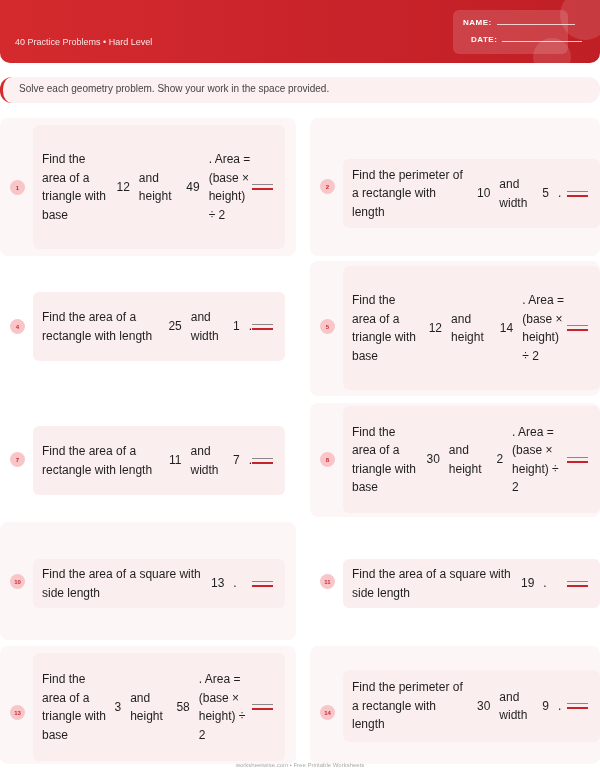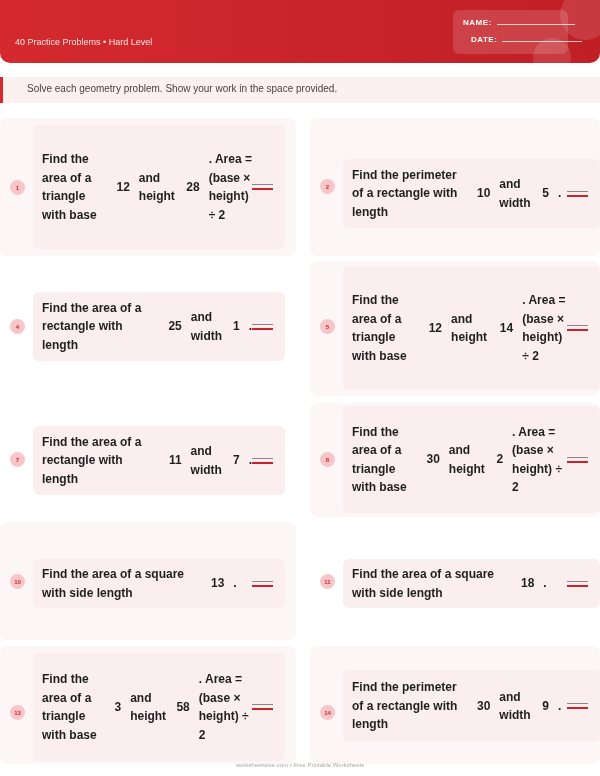--- a/index.html
+++ b/index.html
@@ -16,28 +16,28 @@
   .bubble { position: absolute; border-radius: 50%; background: rgba(255,255,255,0.12); }
   .namebox {
     position: absolute; left: 453px; top: 10px; width: 115px; height: 44px;
     background: rgba(255,255,255,0.15); border-radius: 6px;
   }
   .namebox .row { position: absolute; left: 10px; font-size: 8px; font-weight: bold; color: #fff; letter-spacing: 0.5px; display: flex; align-items: flex-end; }
   .namebox .line { display: inline-block; height: 1px; background: rgba(255,255,255,0.75); margin-left: 5px; margin-bottom: 2px; }
 
   .instructions {
     position: absolute; left: 0; top: 77px; width: 600px; height: 26px;
-    background: #fdf0f0; border-left: 3px solid #d42a2e; border-radius: 0;
-    font-size: 10px; color: #444; padding: 6px 0 0 24px;
+    background: #fdf0f0; border-left: 3px solid #d42a2e; border-radius: 12px;
+    font-size: 10px; color: #444; padding: 6px 0 0 16px;
   }
 
   .card { position: absolute; background: #fdf6f6; border-radius: 8px; }
   .inner {
     position: absolute; background: #fbeeee; border-radius: 6px;
-    display: flex; align-items: center; font-weight: bold; font-size: 12px; line-height: 18.5px;
+    display: flex; align-items: center; font-weight: normal; font-size: 12px; line-height: 18.5px;
     color: #1f1f1f;
   }
   .badge {
     position: absolute; width: 15px; height: 15px; border-radius: 50%;
     background: #f8c6c8; color: #c62a2e; font-size: 6px; font-weight: bold;
     display: flex; align-items: center; justify-content: center;
   }
   .seg { padding-left: 9px; }
   .seg.num { padding-left: 8px; }
   .ans { display: flex; flex-direction: column; gap: 3px; margin-left: auto; margin-right: 12px; }
@@ -66,21 +66,21 @@
 </div>
 
 <div class="instructions">Solve each geometry problem. Show your work in the space provided.</div>
 
 <div class="card" style="left:0; top:118px; width:296px; height:138px;">
   <div class="badge" style="left:10px; top:62px;">1</div>
   <div class="inner" style="left:33px; top:7px; width:252px; height:124px;">
     <span class="seg" style="width:78px;">Find the area of a triangle with base</span>
     <span class="seg num">12</span>
     <span class="seg" style="width:50px;">and height</span>
-    <span class="seg num">28</span>
+    <span class="seg num">49</span>
     <span class="seg" style="width:54px;">. Area = (base × height) ÷ 2</span>
     <span class="ans">
         <i class="l1"></i>
         <i class="l2"></i>
       </span>
   </div>
 </div>
 
 <div class="card" style="left:310px; top:118px; width:290px; height:138px;">
   <div class="badge" style="left:10px; top:61px;">2</div>
@@ -167,21 +167,21 @@
         <i class="l1"></i>
         <i class="l2"></i>
       </span>
   </div>
 </div>
 
 <div class="card" style="left:310px; top:522px; width:290px; height:118px; background:#ffffff;">
   <div class="badge" style="left:10px; top:52px;">11</div>
   <div class="inner" style="left:33px; top:37px; width:257px; height:49px;">
     <span class="seg" style="width:170px;">Find the area of a square with side length</span>
-    <span class="seg num">18</span>
+    <span class="seg num">19</span>
     <span class="seg">.</span>
     <span class="ans">
         <i class="l1"></i>
         <i class="l2"></i>
       </span>
   </div>
 </div>
 
 <div class="card" style="left:0; top:646px; width:296px; height:118px;">
   <div class="badge" style="left:10px; top:59px;">13</div>

